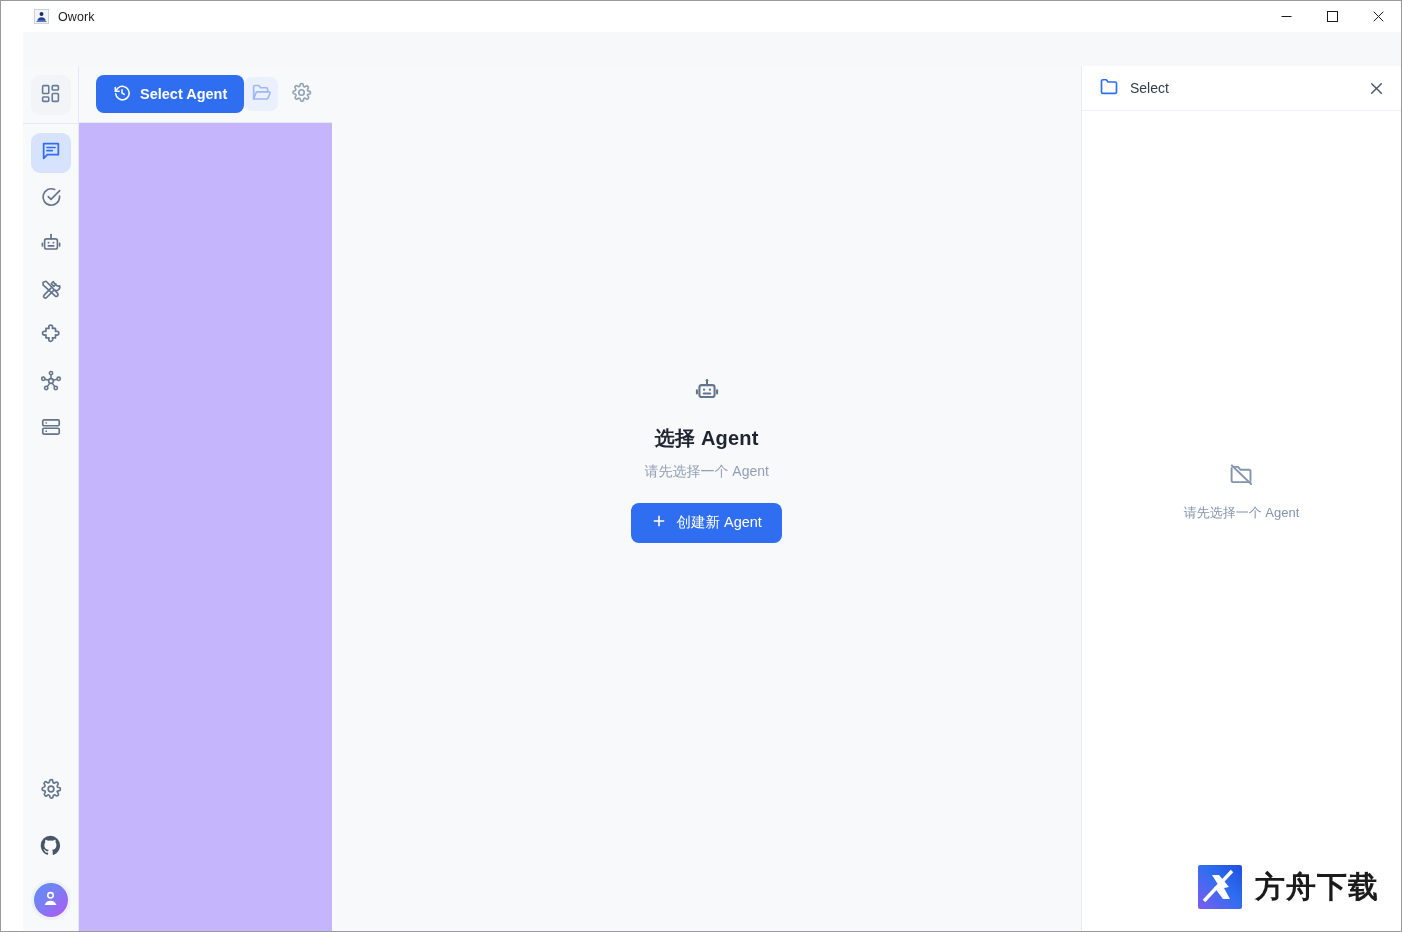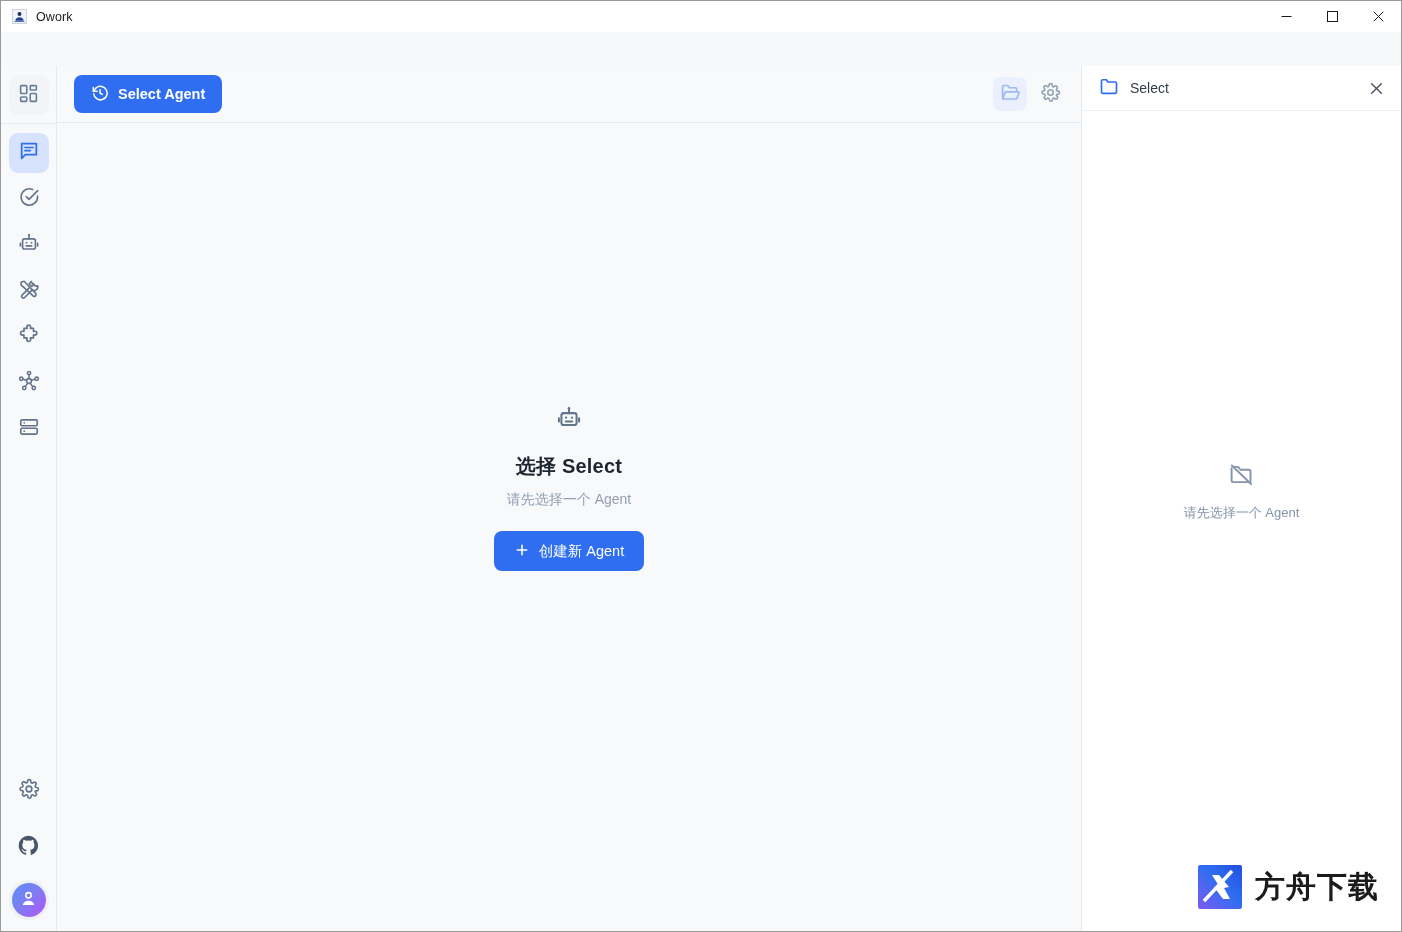--- a/index.html
+++ b/index.html
@@ -7,21 +7,21 @@
     width: 1402px; height: 932px;
     font-family: "Liberation Sans", "DejaVu Sans", sans-serif;
     background: #ffffff;
     overflow: hidden;
   }
   .app {
     position: relative;
     width: 1402px; height: 932px;
     border: 1px solid #9a9a9a;
     background: #ffffff;
-    display: flex; flex-direction: column;
+    display: flex; flex-direction: column; padding-left: 22px;
   }
 
   
   .titlebar {
     height: 31px; min-height: 31px;
     background: #ffffff;
     display: flex; align-items: center;
     padding-left: 10px;
     position: relative;
   }
@@ -68,21 +68,21 @@
   .rail-bottom .rail-btn { margin: 8px 0; }
   .avatar {
     width: 34px; height: 34px; border-radius: 50%;
     background: linear-gradient(135deg, #5b8df5 0%, #7b7ef4 45%, #b455f5 100%);
     display: flex; align-items: center; justify-content: center;
     color: #ffffff; box-shadow: 0 0 0 3px #eef1f6;
     margin-top: 8px;
   }
 
   
-  .center { flex: 1; display: flex; flex-direction: column; min-width: 0; background: #c4b5fd; }
+  .center { flex: 1; display: flex; flex-direction: row; min-width: 0; background: #c4b5fd; }
   .topbar {
     height: 57px; min-height: 57px;
     background: #f8f9fb;
     border-bottom: 1px solid #e6e9ef;
     display: flex; align-items: center; justify-content: space-between;
     padding: 0 14px 0 17px;
   }
   .btn-primary {
     height: 38px; padding: 0 17px;
     background: #2f6ef0; color: #ffffff;
@@ -350,21 +350,21 @@
           <div class="empty-bot">
             <svg width="26" height="26" viewBox="0 0 24 24" fill="none" stroke="currentColor" stroke-width="1.9" stroke-linejoin="round">
               <rect x="5" y="7.5" width="14" height="11" rx="2.2"></rect>
               <path d="M12 3.4v4.1M2.7 12.3v3M21.3 12.3v3" stroke-linecap="round"></path>
               <circle cx="12" cy="3" r="1.2" fill="currentColor" stroke="none"></circle>
               <circle cx="9.3" cy="11.7" r="1.05" fill="currentColor" stroke="none"></circle>
               <circle cx="14.7" cy="11.7" r="1.05" fill="currentColor" stroke="none"></circle>
               <path d="M9 15.2h6" stroke-linecap="round"></path>
             </svg>
           </div>
-          <div class="empty-title">选择 Select</div>
+          <div class="empty-title">选择 Agent</div>
           <div class="empty-sub">请先选择一个 Agent</div>
           <button class="btn-create">
             <span>
               <svg width="16" height="16" viewBox="0 0 24 24" fill="none" stroke="#ffffff" stroke-width="2.4" stroke-linecap="round">
                 <path d="M12 5v14M5 12h14"></path>
               </svg>
             </span>
             <span>创建新 Agent</span>
           </button>
         </div>

